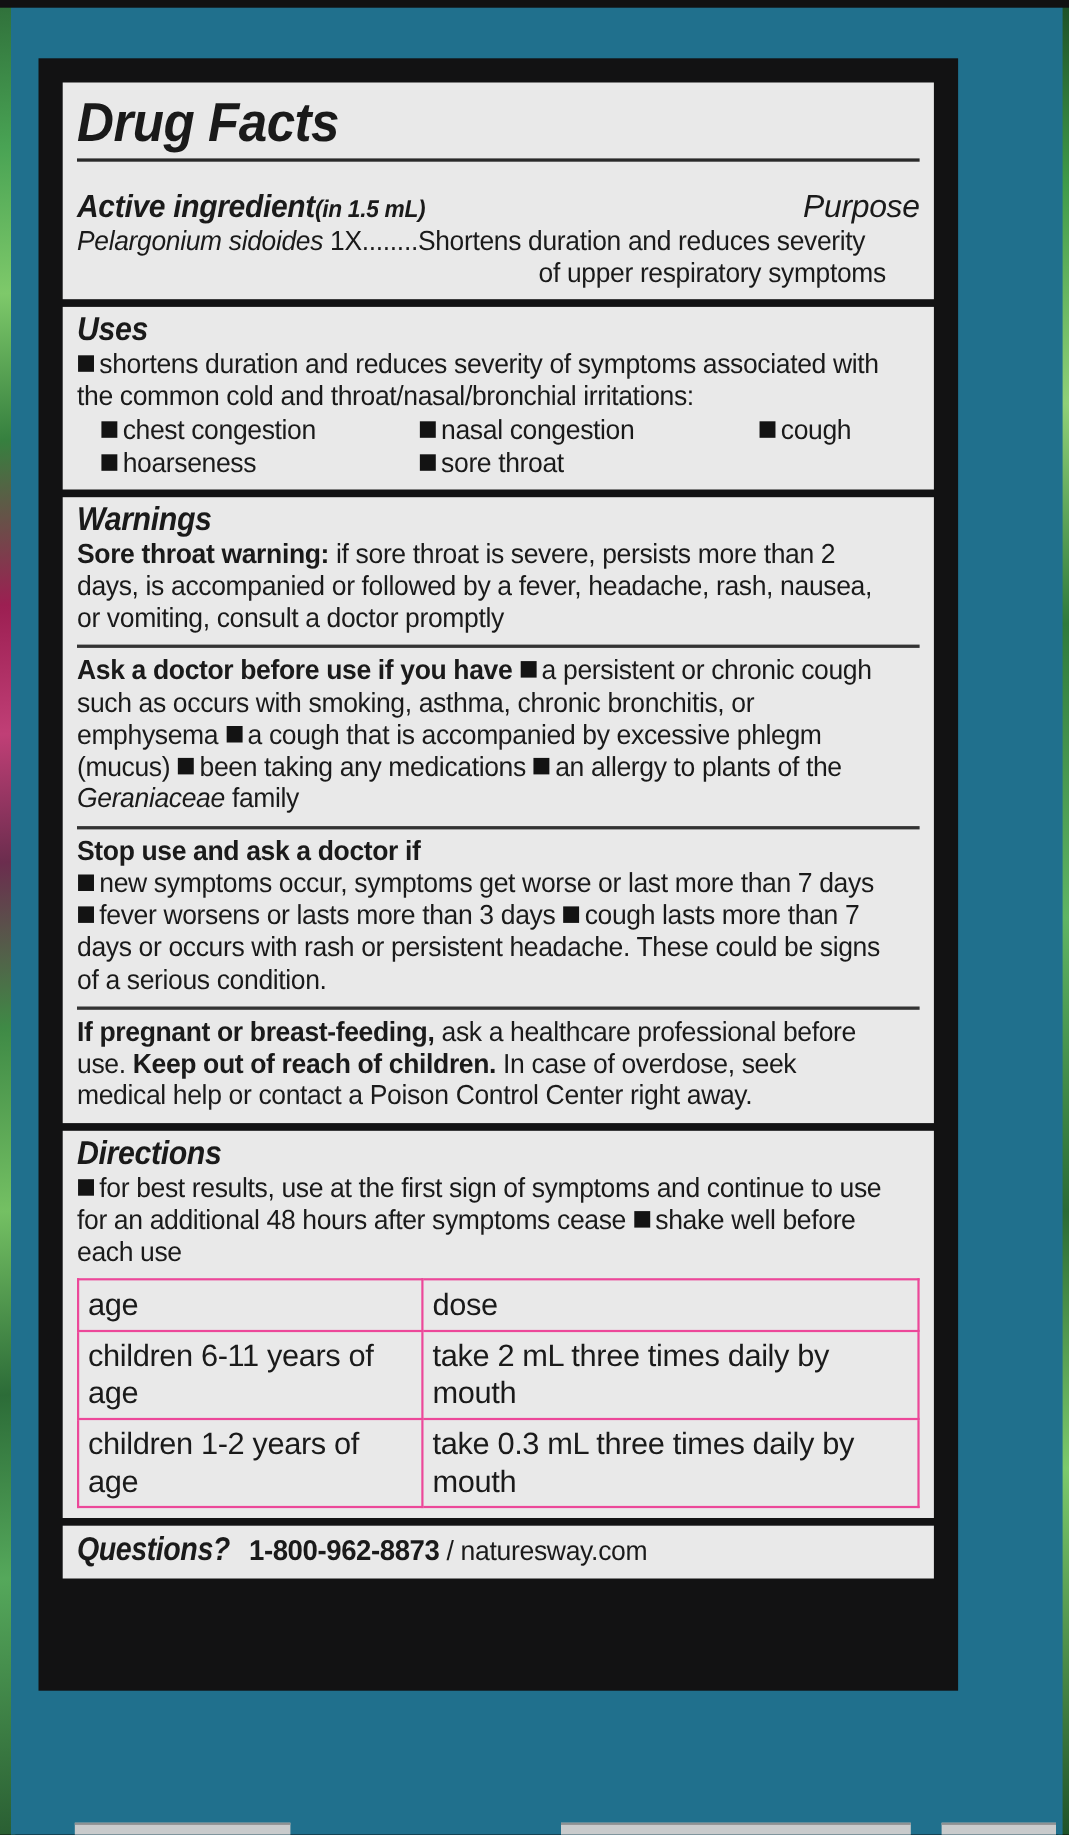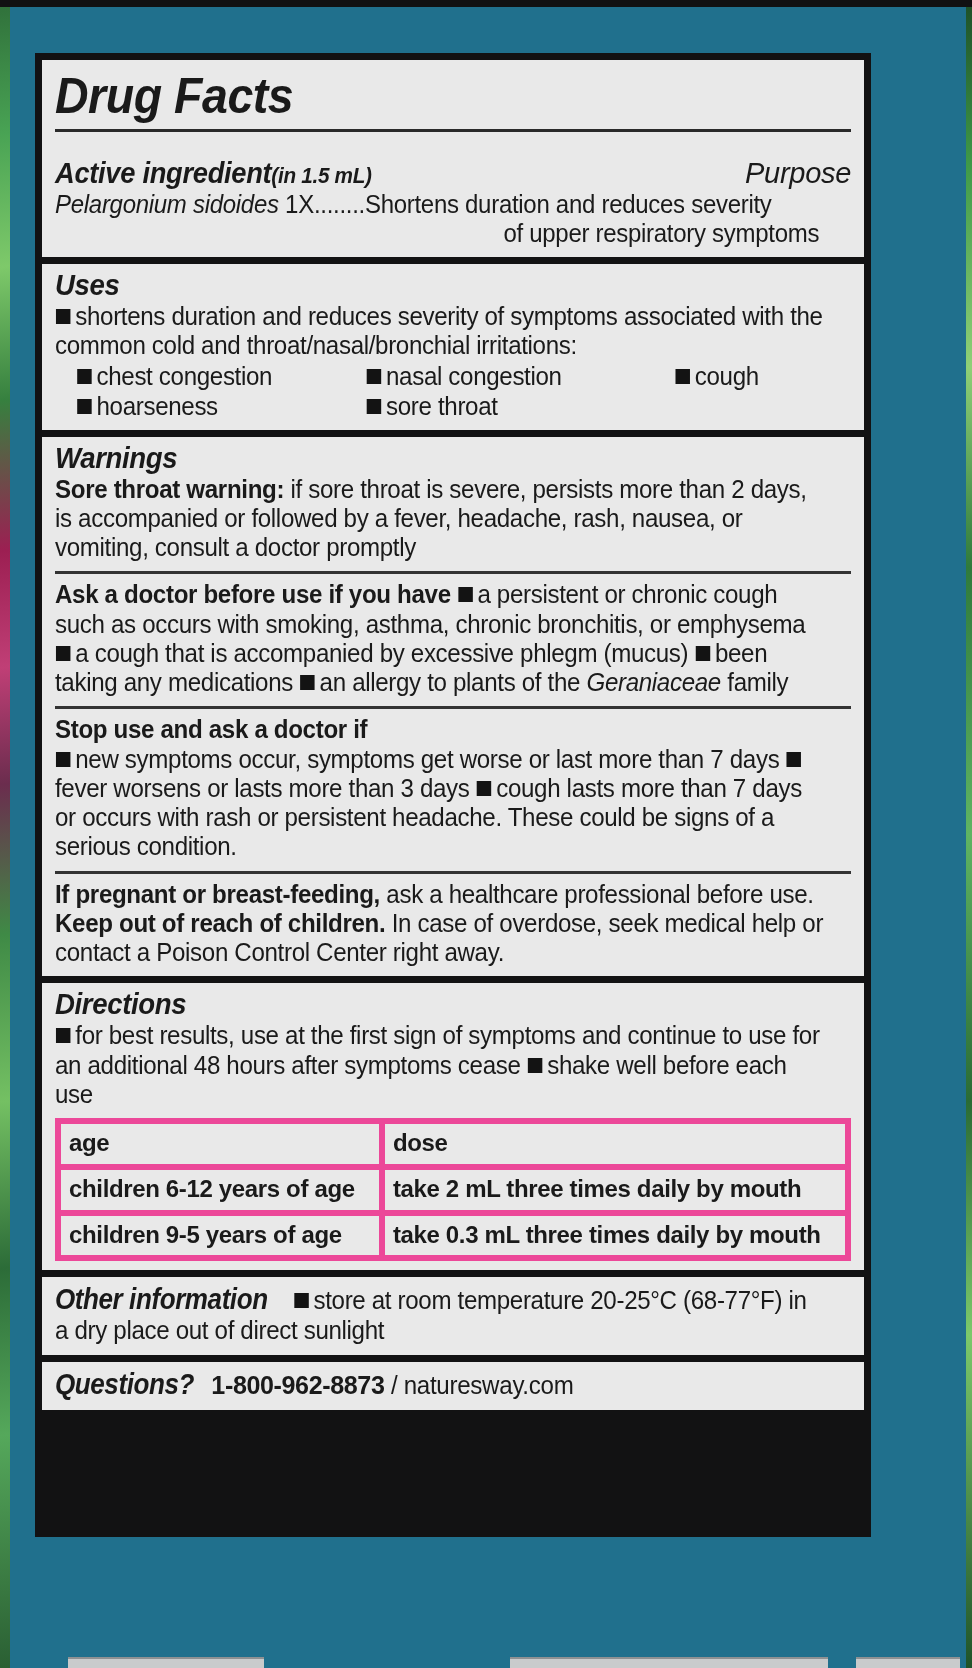--- a/index.html
+++ b/index.html
@@ -65,21 +65,21 @@
   .flap-c { right: 6px;  width: 104px; }
 
   
   .df-panel {
     position: absolute;
     left: 35px;
     top: 53px;
     width: 836px;
     height: 1484px;
     background: #121213;
-    padding: 7px;
+    padding: 22px;
     display: flex;
     flex-direction: column;
     gap: 7px;
   }
 
   .df-box {
     background: #e9e9e9;
     color: #1a1a1a;
     padding: 4px 13px 9px 13px;
   }
@@ -202,27 +202,26 @@
   }
 
   
   .dose-table {
     width: 100%;
     border-collapse: collapse;
     margin-top: 9px;
     border: 2px solid #2b2b2b;
   }
   .dose-table td {
-    border: 6px solid #ec4899;
-    font-size: 24px;
+    border: 2px solid #ec4899;
+    font-size: 28px;
     line-height: 1.2;
     letter-spacing: -0.35px;
     padding: 5px 8px 6px 8px;
     vertical-align: top;
-    font-weight: bold;
   }
   .dose-table td.col-age  { width: 41%; }
 
   .sec-warn .rule-mid:first-of-type { margin-top: 8px; }
 </style>
 </head>
 <body>
 
 <div class="pkg-photo-strip pkg-photo-left"></div>
 <div class="pkg-photo-strip pkg-photo-right"></div>
@@ -286,33 +285,30 @@
     <div class="sec-head">Directions</div>
     <div class="body-txt"><span class="bul"></span><span>for best results, use at the first sign of symptoms and continue to use for an additional 48 hours after symptoms cease</span> <span class="bul"></span><span>shake well before each use</span></div>
 
     <table class="dose-table">
       <tbody>
         <tr>
           <td class="col-age">age</td>
           <td>dose</td>
         </tr>
         <tr>
-          <td class="col-age">children 6-12 years of age</td>
+          <td class="col-age">children 6-11 years of age</td>
           <td>take 2 mL three times daily by mouth</td>
         </tr>
         <tr>
-          <td class="col-age">children 9-5 years of age</td>
+          <td class="col-age">children 1-2 years of age</td>
           <td>take 0.3 mL three times daily by mouth</td>
         </tr>
       </tbody>
     </table>
   </section>
 
-  <section class="df-box">
-    <div class="body-txt"><span class="inline-head">Other information</span><span class="bul"></span><span>store at room temperature 20-25°C (68-77°F) in a dry place out of direct sunlight</span></div>
-  </section>
 
 
   <section class="df-box">
     <div class="body-txt"><span class="inline-head">Questions?</span><span class="q-phone">1-800-962-8873</span> <span class="q-site">/</span> <span class="q-site">naturesway.com</span></div>
   </section>
 
 </div>
 
 </body></html>

